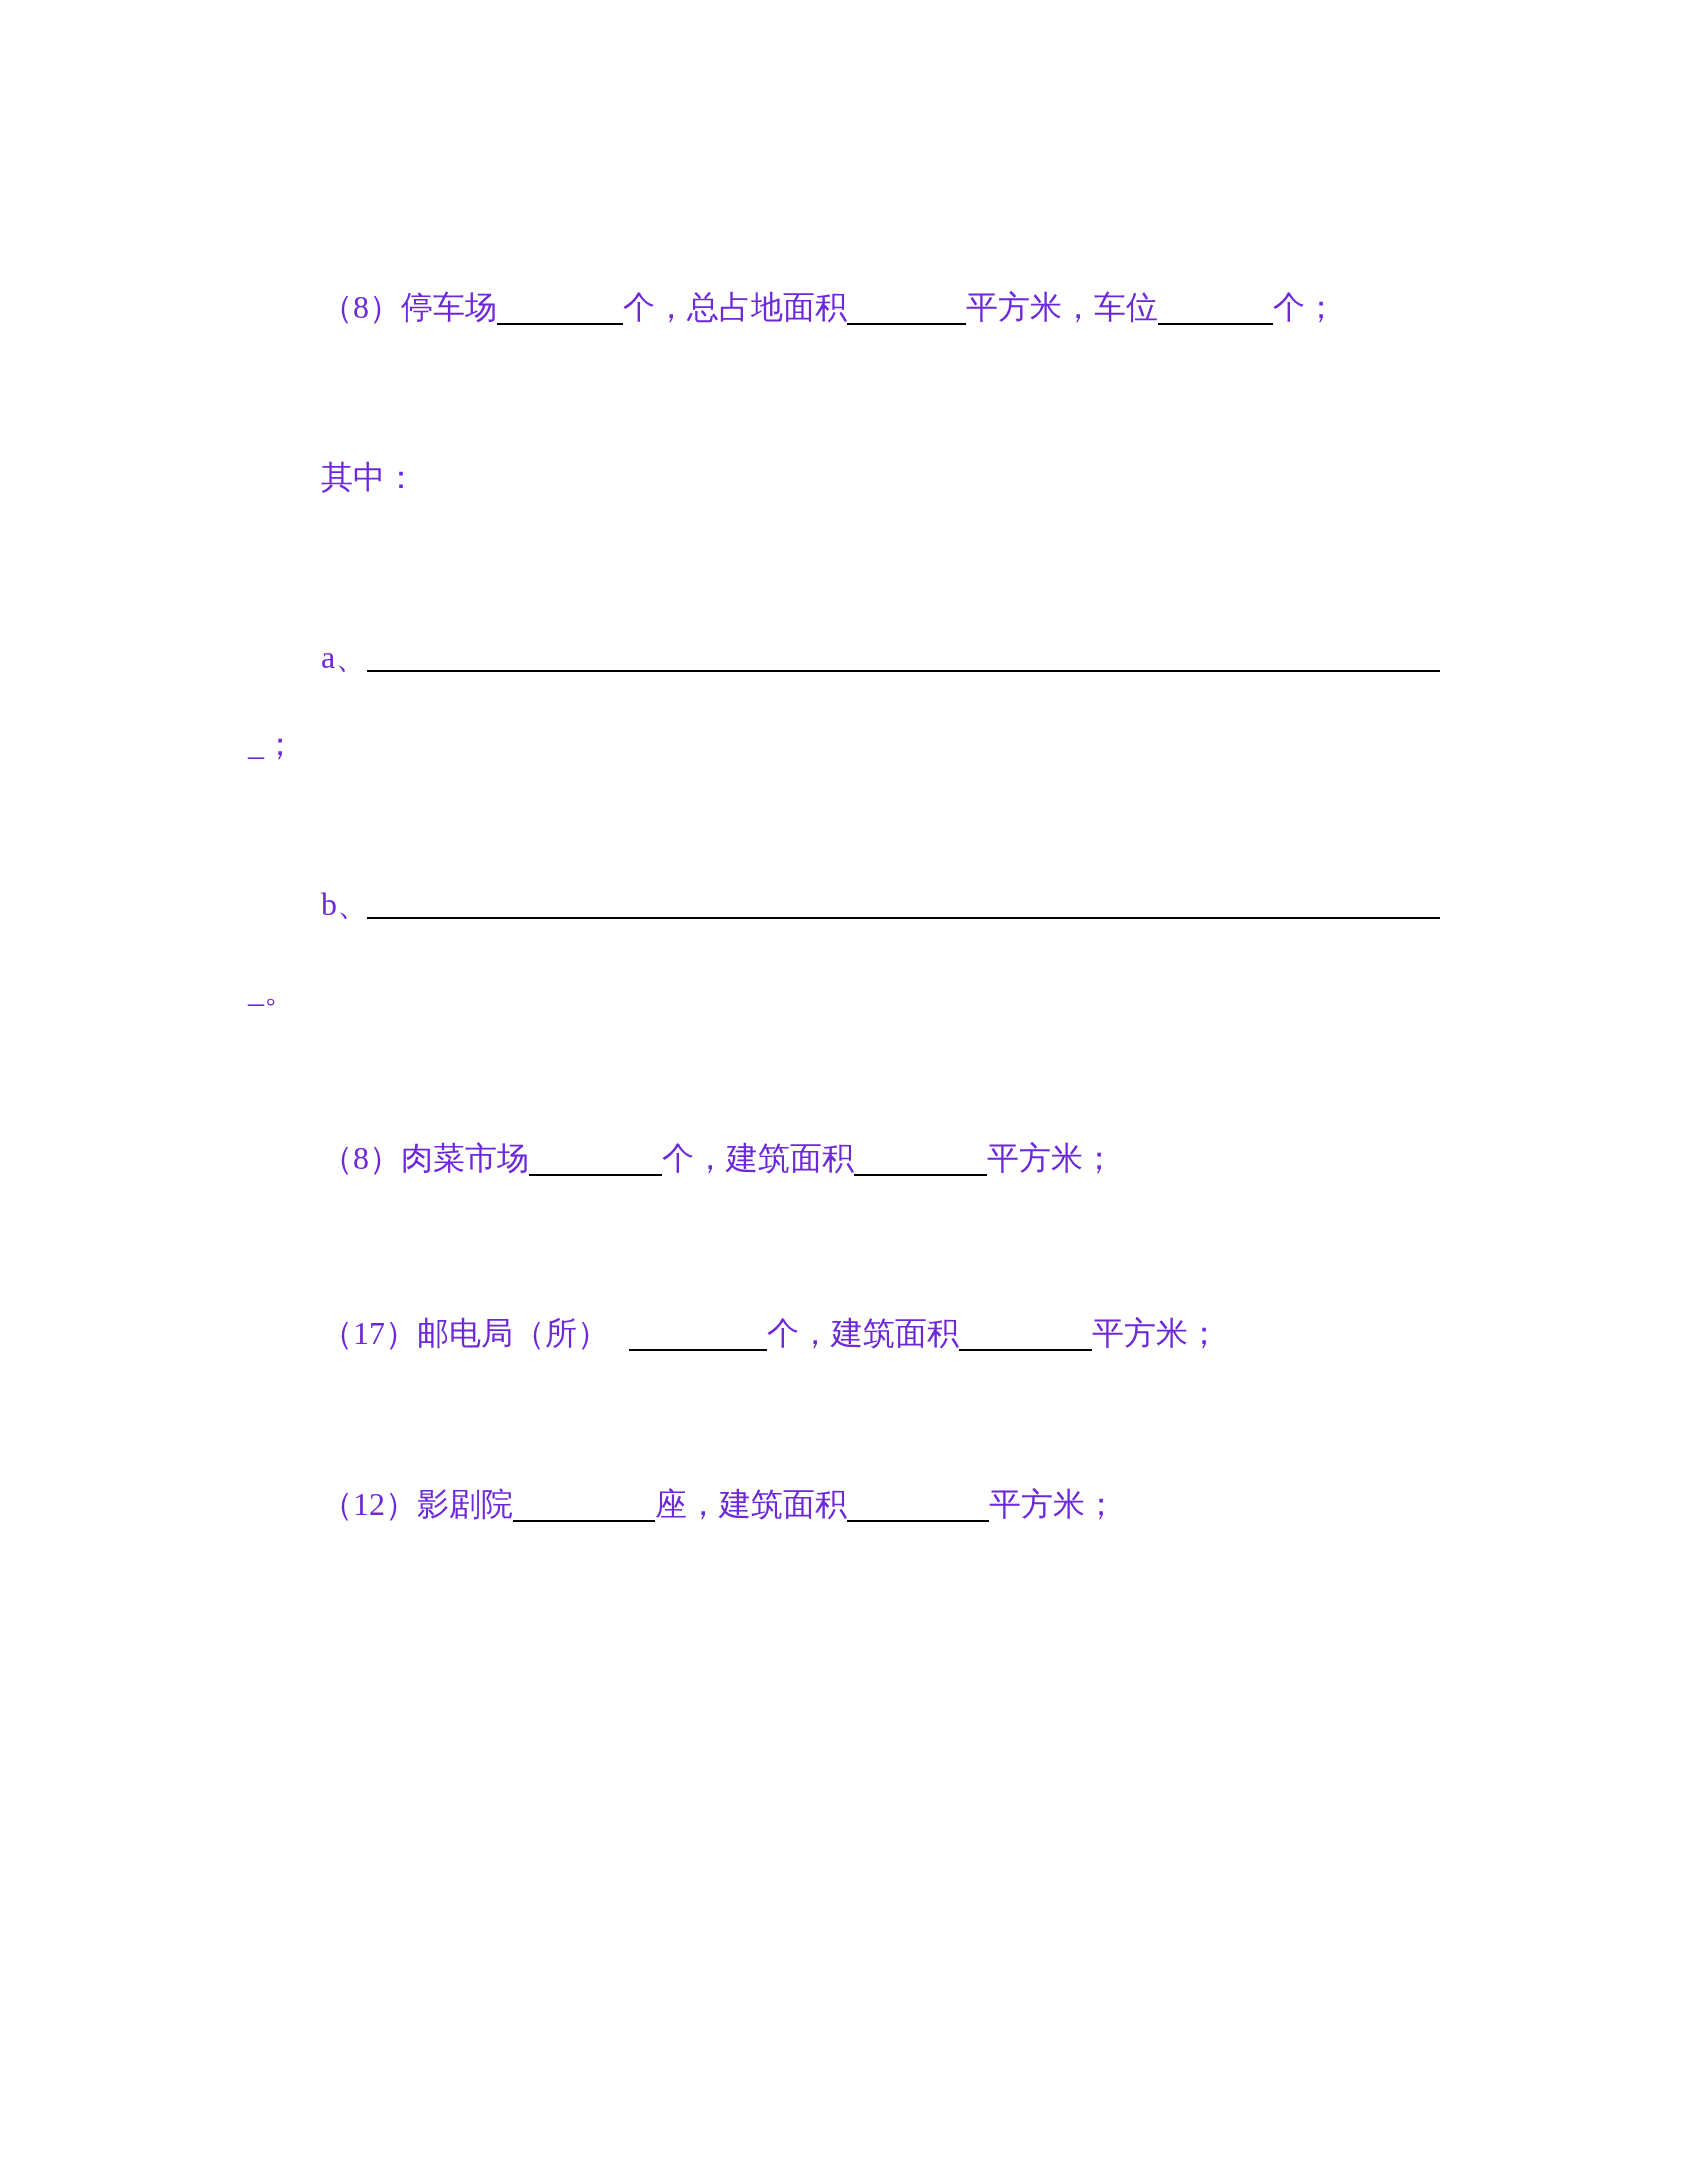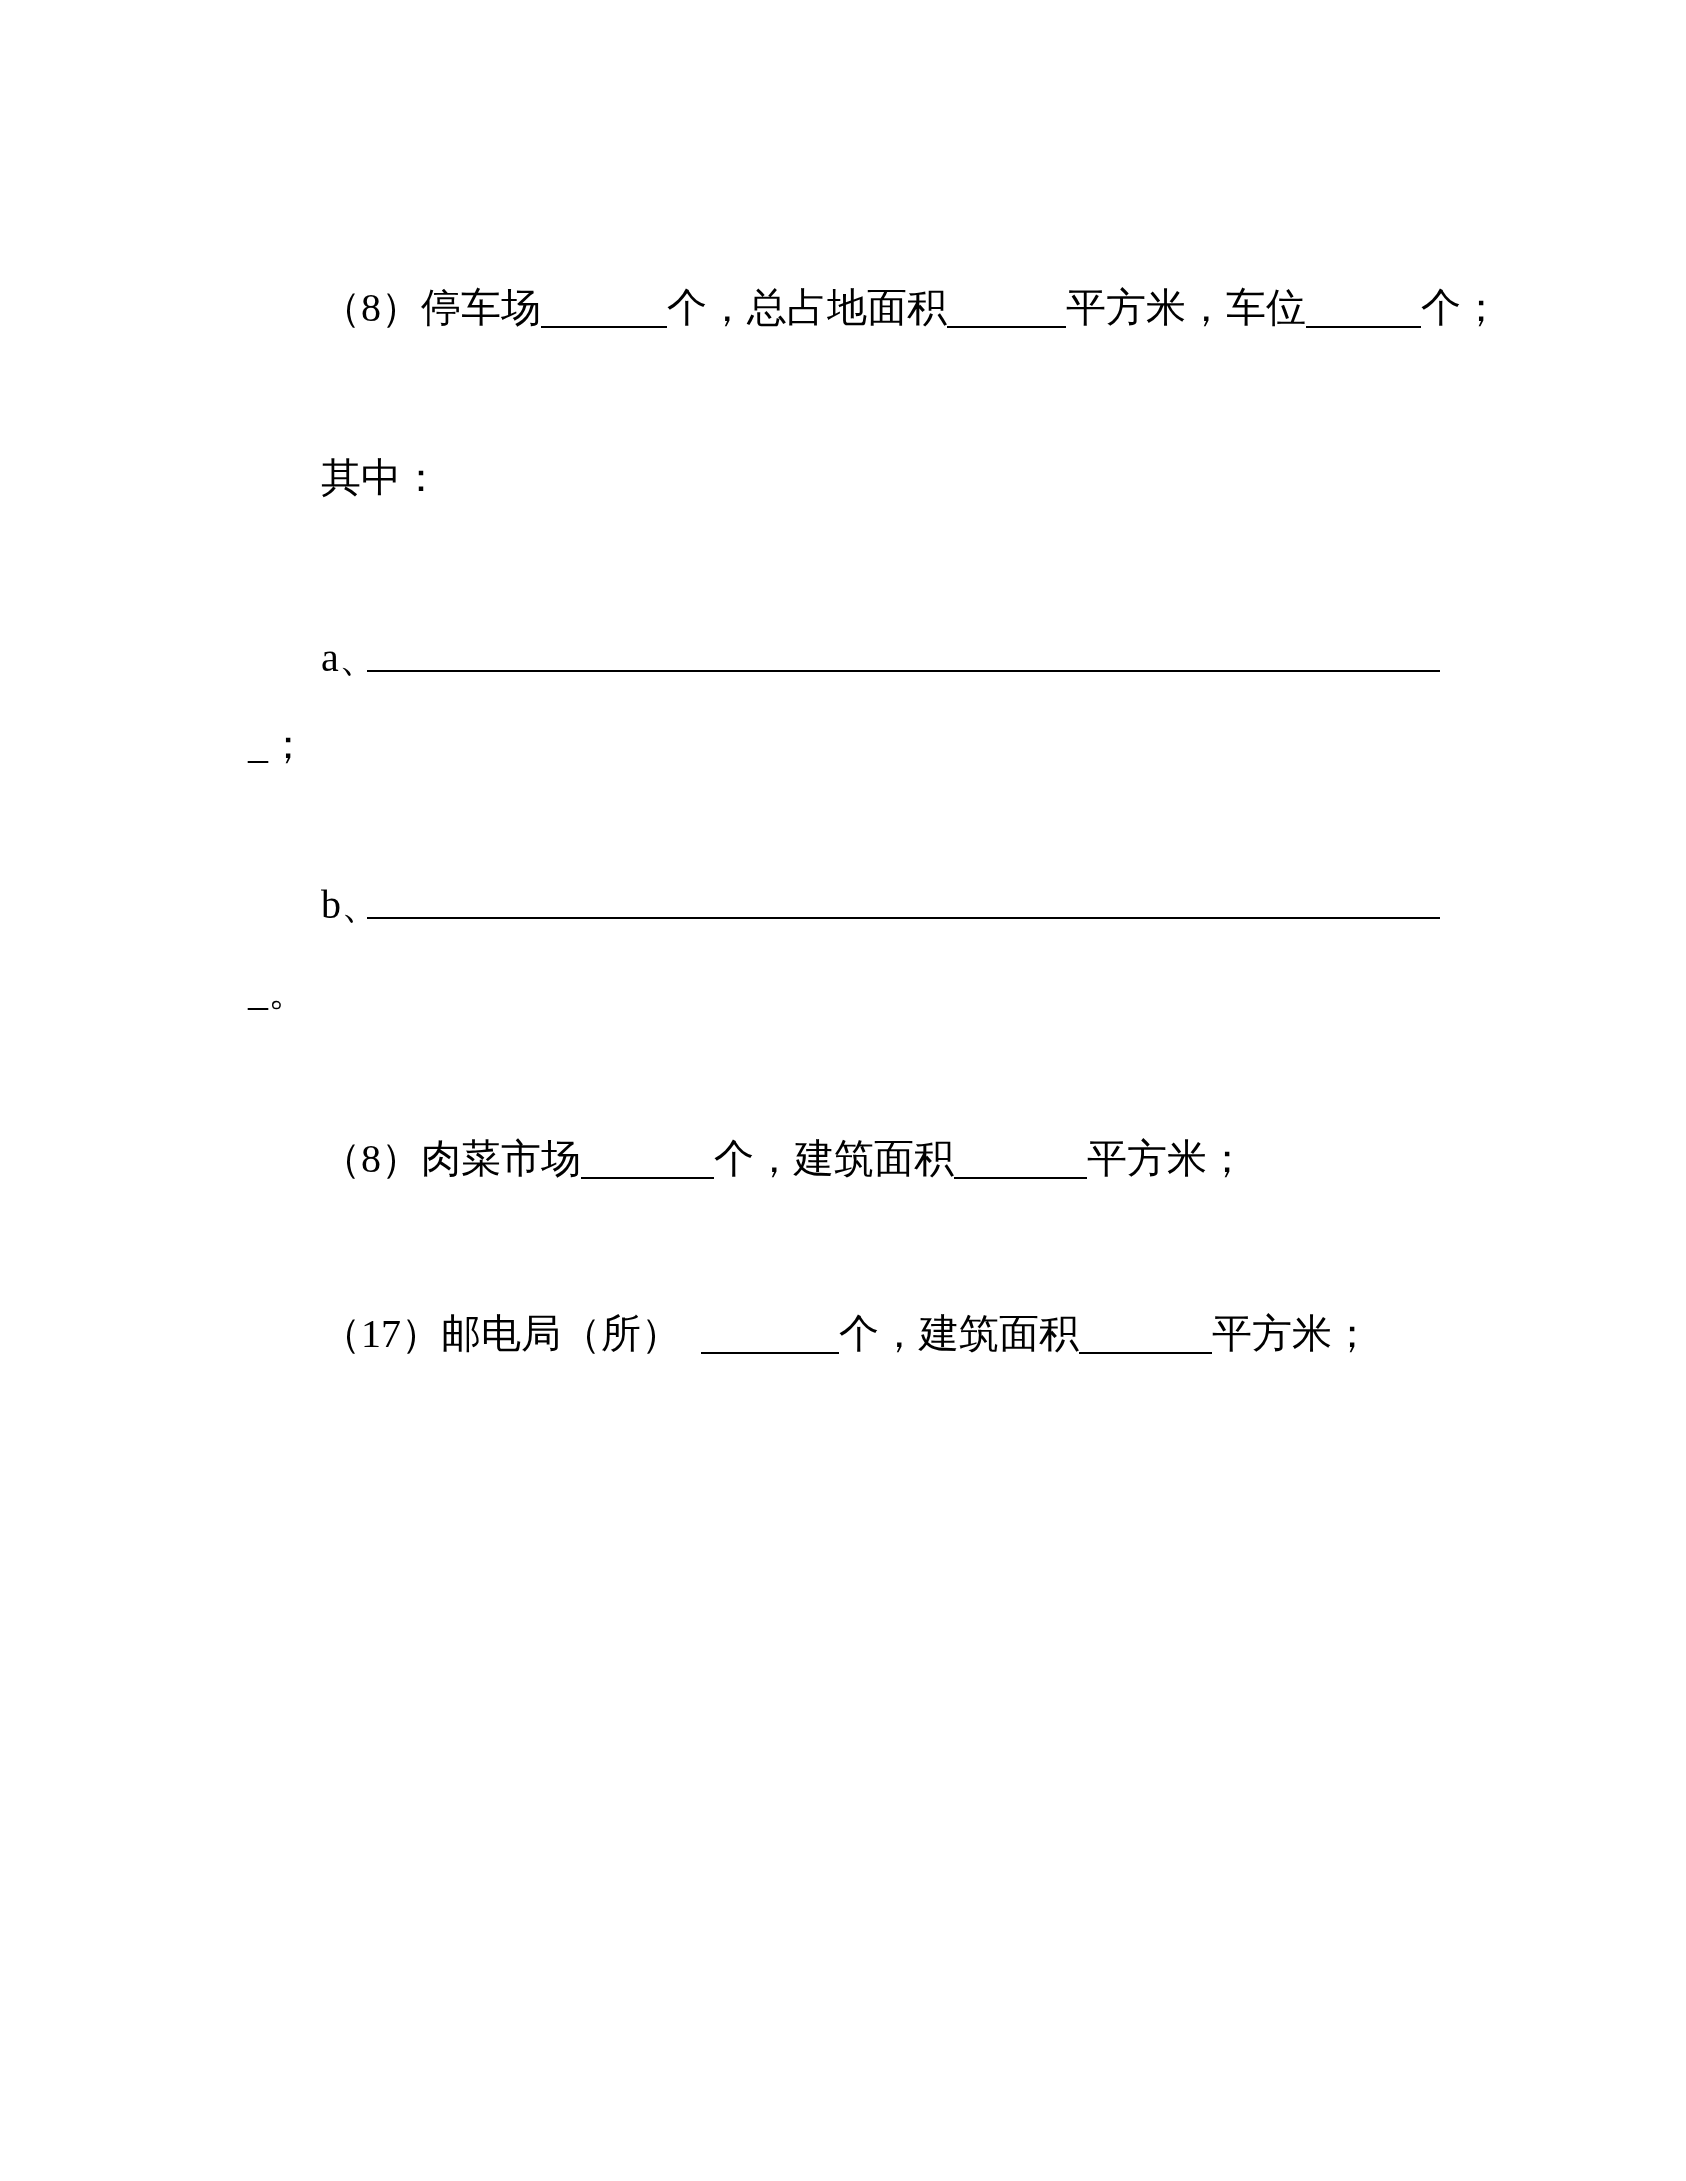--- a/index.html
+++ b/index.html
@@ -5,23 +5,23 @@
   html, body {
     margin: 0;
     padding: 0;
     background: #ffffff;
   }
   .page {
     position: relative;
     width: 1686px;
     height: 2182px;
     background: #ffffff;
-    color: #000000;
+    color: #6d28d9;
     font-family: "Liberation Serif", "DejaVu Serif", serif;
-    font-size: 40px;
+    font-size: 32px;
     line-height: 87px;
     overflow: hidden;
   }
   .content {
     position: absolute;
     left: 248px;
     right: 246px;
     top: 0;
   }
   .row {
@@ -65,15 +65,16 @@
 <div class="page">
   <div class="content">
       <div class="row row-item-8 indented"><span class="txt">（8）停车场</span><span class="blank" style="width: 126px;"></span><span class="txt">个，总占地面积</span><span class="blank" style="width: 119px;"></span><span class="txt">平方米，车位</span><span class="blank" style="width: 115px;"></span><span class="txt">个；</span></div>
       <div class="row row-qizhong indented"><span class="txt">其中：</span></div>
       <div class="row row-item-a indented fill-row"><span class="txt">a、</span><span class="fill-line"></span></div>
       <div class="row row-cont-a no-indent"><span class="txt">_；</span></div>
       <div class="row row-item-b indented fill-row"><span class="txt">b、</span><span class="fill-line"></span></div>
       <div class="row row-cont-b no-indent"><span class="txt">_。</span></div>
       <div class="row row-item-10 indented"><span class="txt">（8）肉菜市场</span><span class="blank" style="width: 133px;"></span><span class="txt">个，建筑面积</span><span class="blank" style="width: 133px;"></span><span class="txt">平方米；</span></div>
       <div class="row row-item-11 indented"><span class="txt">（17）邮电局（所）</span><span class="blank" style="width: 138px; margin-left: 20px;"></span><span class="txt">个，建筑面积</span><span class="blank" style="width: 133px;"></span><span class="txt">平方米；</span></div>
+      <div class="row row-item-12 indented"><span class="txt">（12）影剧院</span><span class="blank" style="width: 142px;"></span><span class="txt">座，建筑面积</span><span class="blank" style="width: 142px;"></span><span class="txt">平方米；</span></div>
     </div>
 </div>
 
 
 </body></html>

